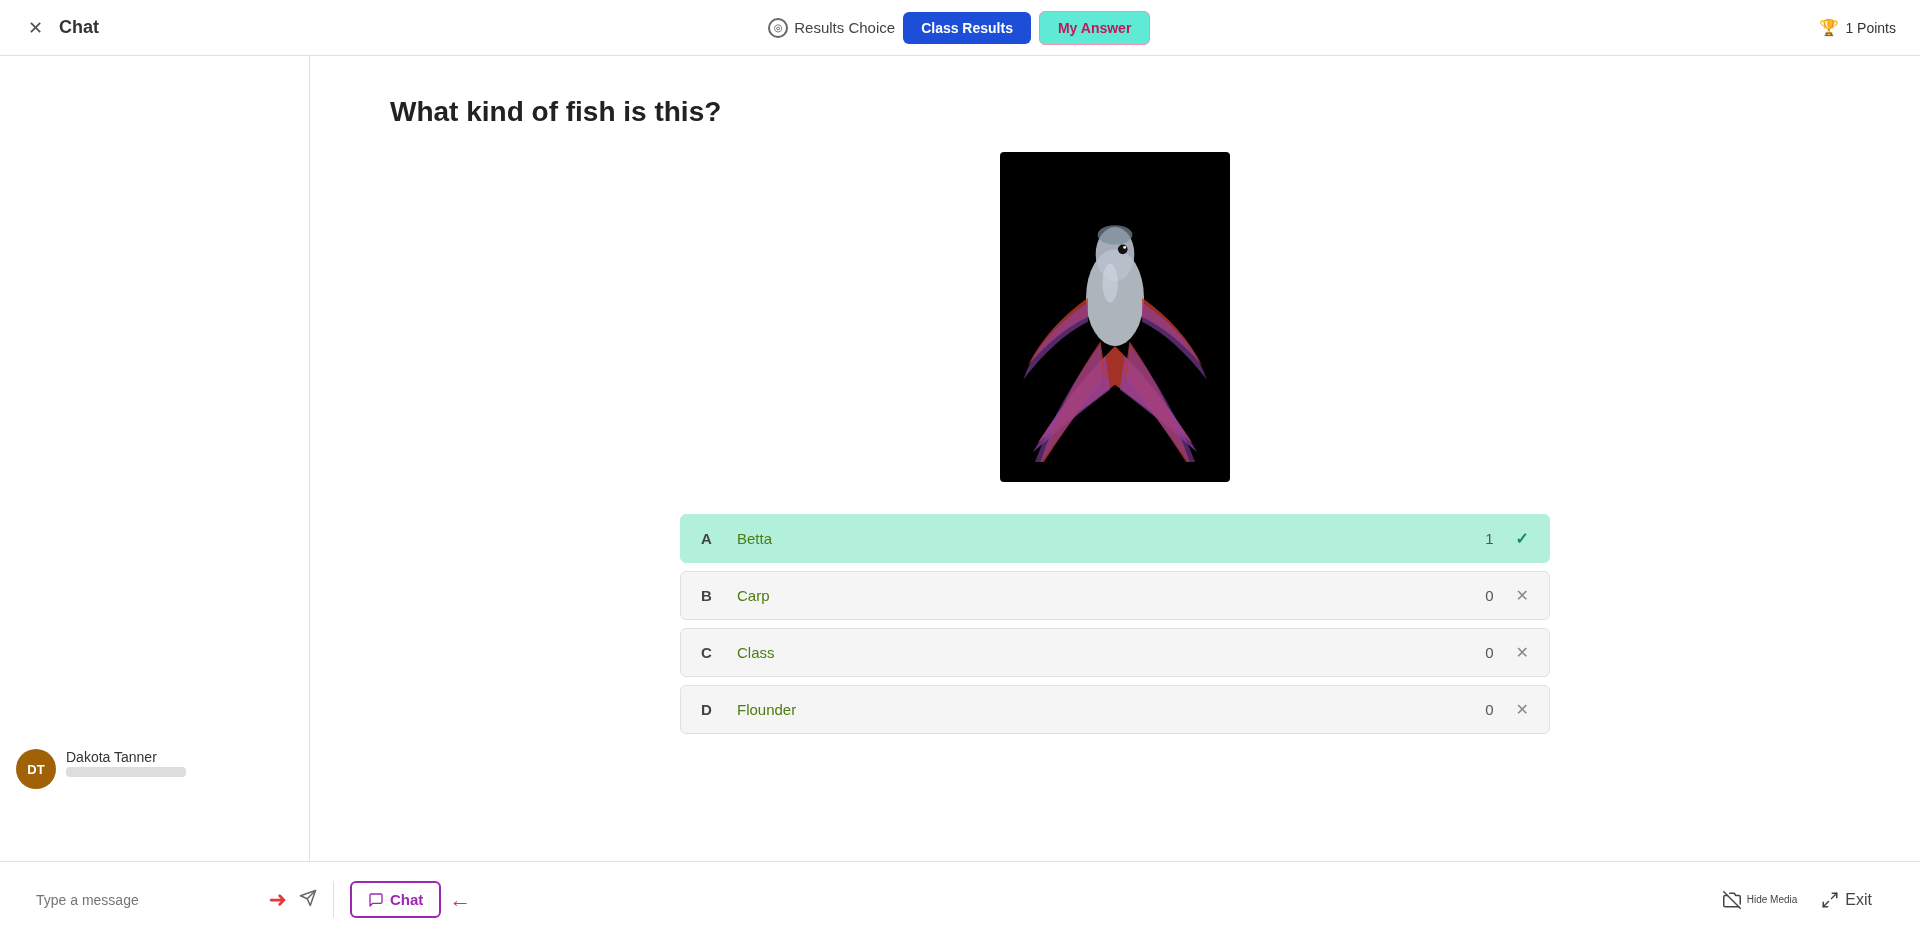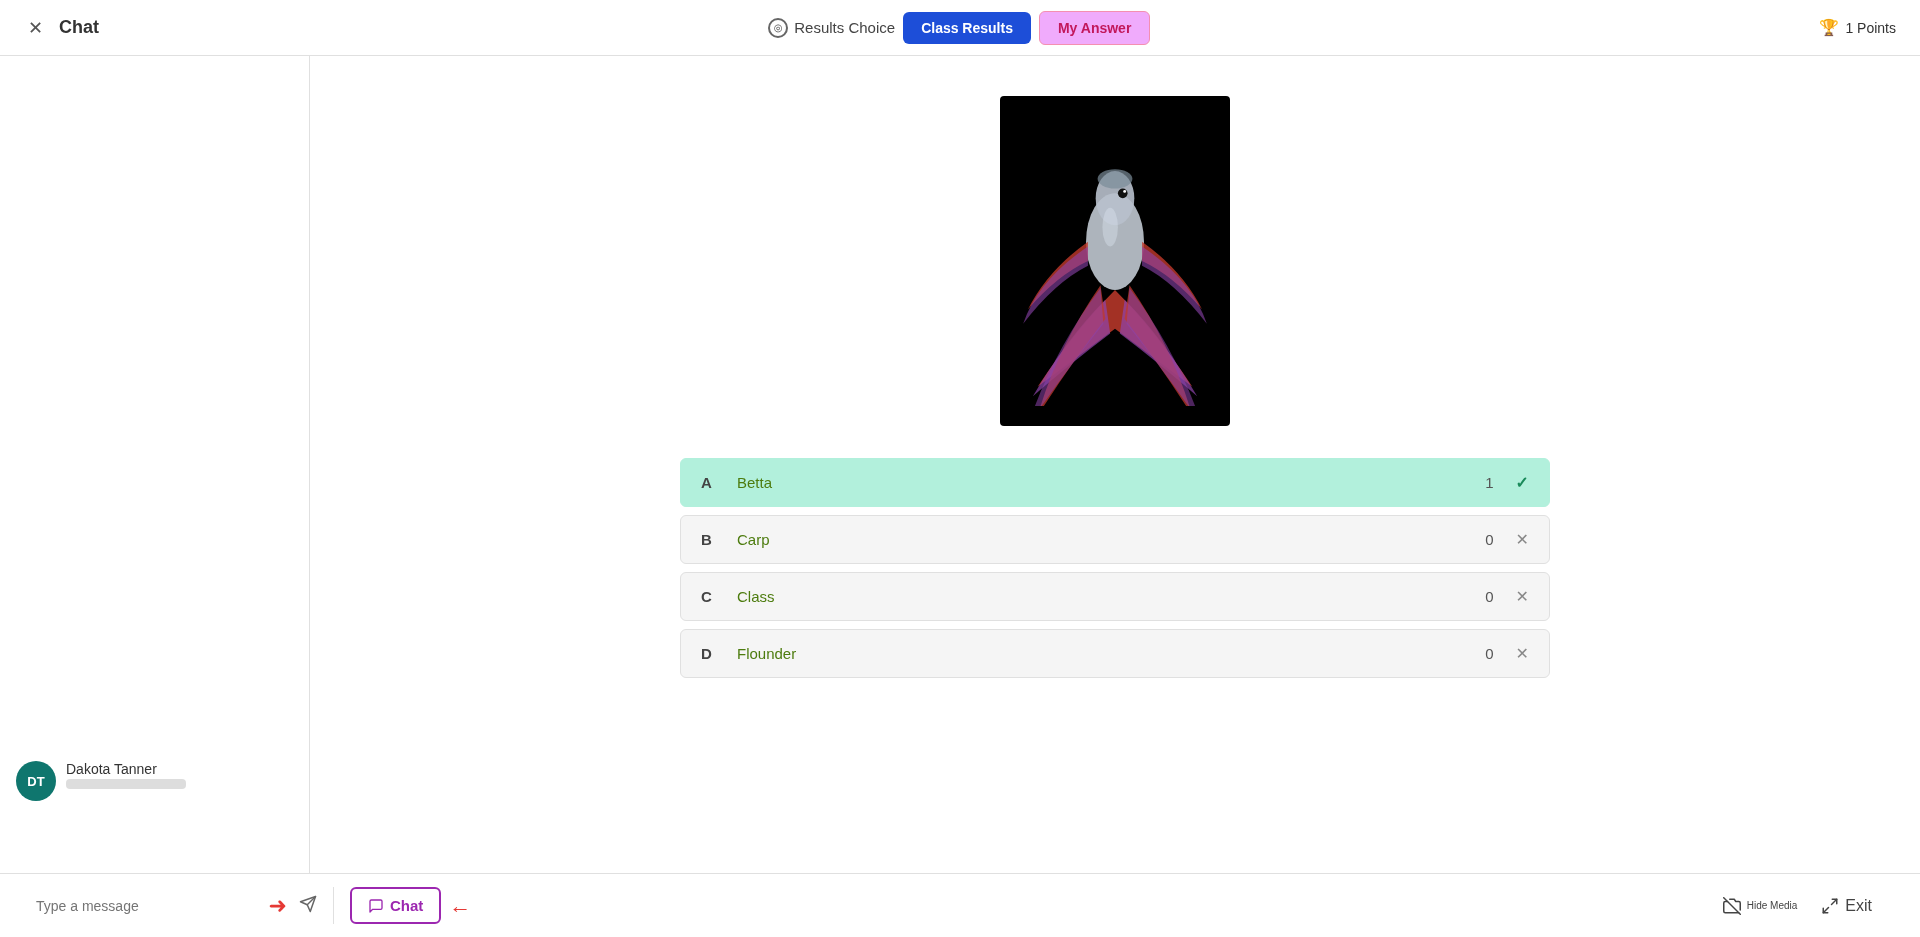--- a/index.html
+++ b/index.html
@@ -66,21 +66,21 @@
       background: #1d4ed8;
       color: white;
       border: none;
       padding: 8px 18px;
       border-radius: 6px;
       font-size: 14px;
       font-weight: 600;
       cursor: pointer;
     }
     .btn-my-answer {
-      background: #f0abfc;
+      background: #5eead4;
       color: #c2185b;
       border: 1px solid #f48fb1;
       padding: 8px 18px;
       border-radius: 6px;
       font-size: 14px;
       font-weight: 600;
       cursor: pointer;
     }
     .trophy-icon {
       font-size: 16px;
@@ -115,21 +115,21 @@
       padding: 12px 16px;
       position: absolute;
       bottom: 60px;
       left: 0;
       right: 0;
     }
     .avatar-circle {
       width: 40px;
       height: 40px;
       border-radius: 50%;
-      background: #0f766e;
+      background: #a16207;
       display: flex;
       align-items: center;
       justify-content: center;
       color: white;
       font-size: 13px;
       font-weight: 700;
       flex-shrink: 0;
     }
     .chat-user-info {
       flex: 1;
@@ -250,21 +250,21 @@
       font-size: 16px;
       font-weight: 700;
     }
     .option-icon-wrong {
       color: #888;
       font-size: 16px;
     }
 
     
     .bottom-bar {
-      height: 64px;
+      height: 76px;
       display: flex;
       align-items: center;
       justify-content: space-between;
       border-top: 1px solid #e0e0e0;
       padding: 0 24px;
       flex-shrink: 0;
     }
     .chat-tab-btn {
       display: flex;
       align-items: center;
@@ -354,20 +354,21 @@
     <div class="chat-user-bubble">
       <div class="avatar-circle">DT</div>
       <div class="chat-user-info">
         <div class="chat-username">Dakota Tanner</div>
         <div class="chat-message-text"></div>
       </div>
     </div>
   </div>
 
   <div class="content-area">
+    <div class="question-title">What kind of fish is this?</div>
 
     <div class="fish-image-container">
       <div class="fish-image">
         <svg class="fish-svg" viewBox="0 0 200 300" xmlns="http://www.w3.org/2000/svg">
 
           <ellipse cx="100" cy="130" rx="30" ry="50" fill="#c0c8d0" opacity="0.9"></ellipse>
 
           <ellipse cx="100" cy="85" rx="20" ry="28" fill="#b8c0cc" opacity="0.9"></ellipse>
 
           <circle cx="108" cy="80" r="5" fill="#111"></circle>

